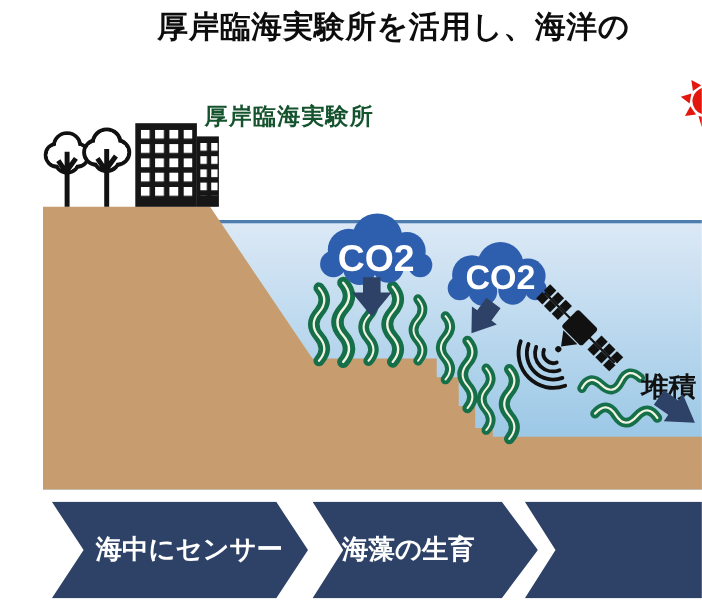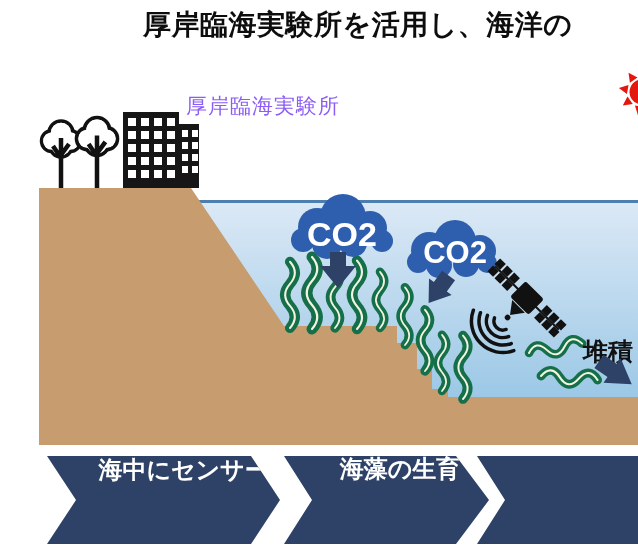--- a/index.html
+++ b/index.html
@@ -16,32 +16,32 @@
   html,body{margin:0;padding:0;background:#ffffff;}
   .stage{
     position:relative;width:638px;height:558px;background:#ffffff;overflow:hidden;
     font-family:"Liberation Sans","DejaVu Sans",sans-serif;color:var(--ink);margin-left:39px;
   }
   .title{
     position:absolute;left:104px;top:8px;font-size:28px;line-height:34px;
     font-weight:bold;color:#0d0d0d;white-space:nowrap;letter-spacing:0.5px;
   }
   .facility-label{
-    position:absolute;left:147px;top:92px;font-size:21px;color:#8b5cf6;letter-spacing:1px;white-space:nowrap;
+    position:absolute;left:147px;top:92px;font-size:21px;color:#14532d;letter-spacing:1px;white-space:nowrap;font-weight:bold;
   }
   svg.scene{position:absolute;left:0;top:0;}
   .kelp-g{stroke:var(--kelpGreen);stroke-width:11;fill:none;stroke-linecap:round;}
   .kelp-w{stroke:#f2f3e2;stroke-width:2.2;fill:none;stroke-linecap:round;}
   .float-g{stroke:var(--kelpGreen);stroke-width:8.5;fill:none;stroke-linecap:round;}
   .float-w{stroke:#f2f3e2;stroke-width:2;fill:none;stroke-linecap:round;}
   .cloud-text{fill:#ffffff;font-weight:bold;text-anchor:middle;}
   .sediment-text{fill:#111111;font-weight:600;font-size:25px;}
   .step{
     position:absolute;top:456px;height:88px;background:var(--navy);
-    display:flex;flex-direction:row;justify-content:center;
+    display:flex;flex-direction:column;justify-content:center;
     box-sizing:border-box;color:#ffffff;font-weight:bold;font-size:24px;
   }
   .step span{display:block;white-space:nowrap;}
   .step1{left:8px;width:233px;line-height:28px;padding-left:40px;
     clip-path:polygon(0 0,204px 0,233px 44px,204px 88px,0 88px,29px 44px);}
   .step2{left:245px;width:205px;line-height:26px;padding-left:27px;
     clip-path:polygon(0 0,172px 0,205px 44px,172px 88px,0 88px,28px 44px);gap:13px;}
   .step3{left:438px;width:190px;line-height:28px;padding-left:35px;
     clip-path:polygon(0 0,162px 0,190px 44px,162px 88px,0 88px,28px 44px);}
 </style>

